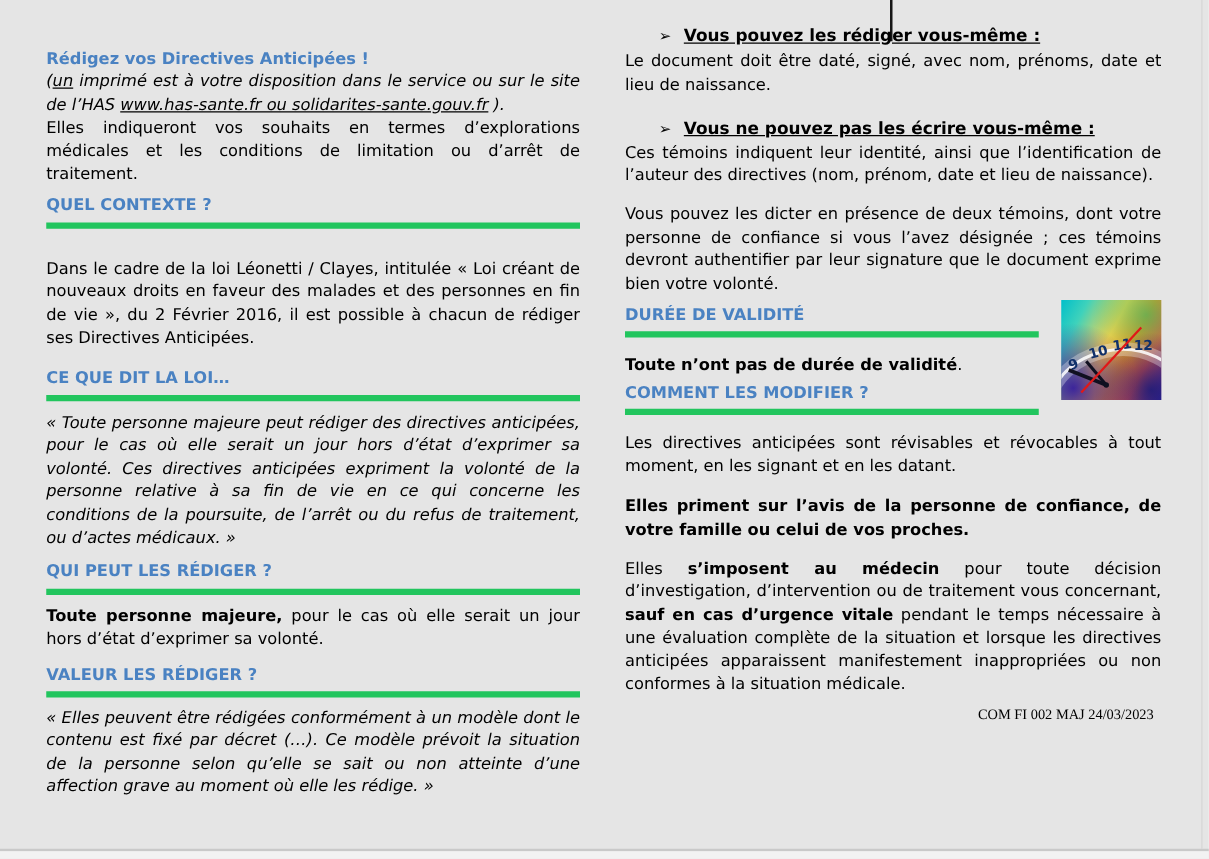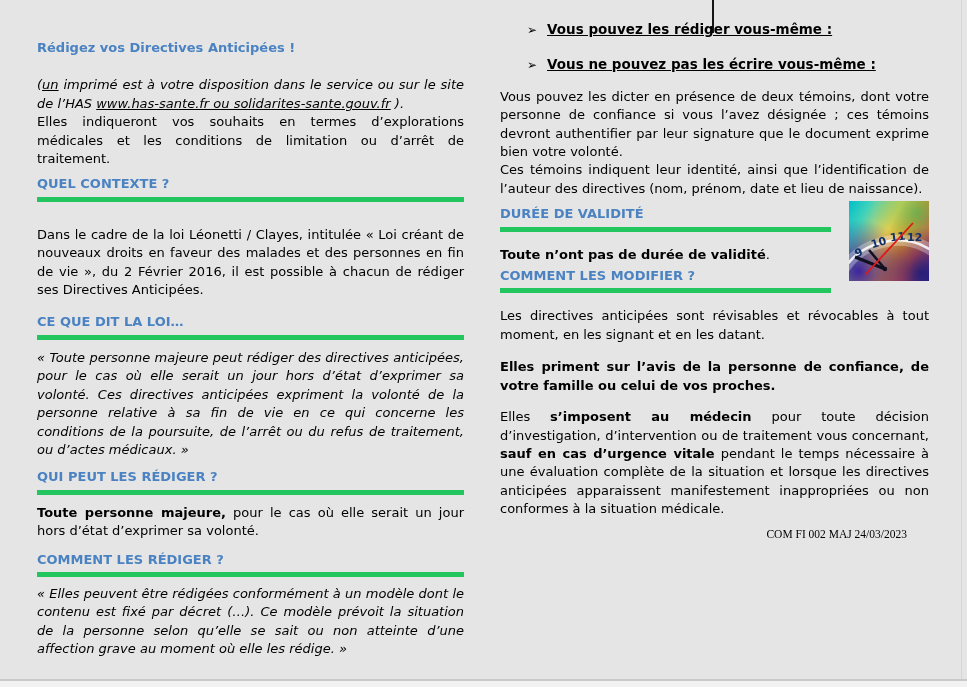--- a/index.html
+++ b/index.html
@@ -21,21 +21,21 @@
   .col-left  { left:37px;  width:427px; padding-top:39px; }
   .col-right { left:500px; width:429px; padding-top:20px; }
 
   .doc-title { font-weight:bold; color:var(--accent,#4a82c2); }
 
   .sec-heading {
     font-weight:bold; color:var(--accent,#4a82c2);
     padding-bottom:3px; border-bottom:5px solid #22c55e;
   }
   .para { text-align:justify; }
-  .italic { font-style:italic;margin-top:19px; }
+  .italic { font-style:italic; }
   .underline { text-decoration:underline; }
   .bold { font-weight:bold; }
 
   .mt2{margin-top:2px}.mt7{margin-top:7px}.mt8{margin-top:8px}.mt9{margin-top:9px}
   .mt10{margin-top:10px}.mt12{margin-top:24px}.mt13{margin-top:13px}.mt14{margin-top:14px}
   .mt15{margin-top:3px}.mt16{margin-top:16px}
 
   .bullet-line { padding-left:27px; }
   .bullet-glyph { display:inline-block; margin-right:10px; font-size:12px; }
   .bullet-label { font-weight:bold; text-decoration:underline; font-size:13.5px; }
@@ -47,21 +47,21 @@
     position:absolute; right:0; top:-4px; width:80px; height:80px; overflow:hidden;
     background:
       radial-gradient(circle at 12% 88%, rgba(52,28,158,.95), rgba(52,28,158,0) 52%),
       radial-gradient(circle at 90% 90%, rgba(20,24,120,.85), rgba(20,24,120,0) 45%),
       radial-gradient(circle at 85% 15%, rgba(0,190,120,.55), rgba(0,190,120,0) 45%),
       linear-gradient(118deg, #00bfca 0%, #3fd2bb 18%, #ffd24a 44%, #ff9418 62%, #ff5c34 78%, #4a2aa4 100%);
   }
   .clock-img svg { display:block; width:80px; height:80px; }
 
   .footer-ref {
-    text-align:right; margin-right:22px;
+    text-align:right; margin-right:6px;
     font-family:"Liberation Serif","DejaVu Serif",serif;
     font-size:11.5px; line-height:15px;
   }
 </style>
 </head>
 <body>
 
 <div class="page">
 
   <div class="top-divider"></div>
@@ -74,35 +74,36 @@
 
     <div class="sec-heading mt7">QUEL CONTEXTE ?</div>
     <p class="para mt12">Dans le cadre de la loi Léonetti / Clayes, intitulée « Loi créant de nouveaux droits en faveur des malades et des personnes en fin de vie », du 2 Février 2016, il est possible à chacun de rédiger ses Directives Anticipées.</p>
 
     <div class="sec-heading mt14">CE QUE DIT LA LOI…</div>
     <p class="para italic mt9">« Toute personne majeure peut rédiger des directives anticipées, pour le cas où elle serait un jour hors d’état d’exprimer sa volonté. Ces directives anticipées expriment la volonté de la personne relative à sa fin de vie en ce qui concerne les conditions de la poursuite, de l’arrêt ou du refus de traitement, ou d’actes médicaux. »</p>
 
     <div class="sec-heading mt9">QUI PEUT LES RÉDIGER ?</div>
     <p class="para mt9"><b>Toute personne majeure,</b><span> pour le cas où elle serait un jour hors d’état d’exprimer sa volonté.</span></p>
 
-    <div class="sec-heading mt10">COMMENT LES RÉDIGER ?</div>
+    <div class="sec-heading mt10">VALEUR LES RÉDIGER ?</div>
     <p class="para italic mt8">« Elles peuvent être rédigées conformément à un modèle dont le contenu est fixé par décret (…). Ce modèle prévoit la situation de la personne selon qu’elle se sait ou non atteinte d’une affection grave au moment où elle les rédige. »</p>
   </div>
 
   <div class="col col-right">
 
     <div class="bullet-line">
       <span class="bullet-glyph">➢</span><span class="bullet-label">Vous pouvez les rédiger vous-même :</span>
     </div>
+    <p class="para mt2">Le document doit être daté, signé, avec nom, prénoms, date et lieu de naissance.</p>
 
     <div class="bullet-line mt16">
       <span class="bullet-glyph">➢</span><span class="bullet-label">Vous ne pouvez pas les écrire vous-même :</span>
     </div>
+    <p class="para">Ces témoins indiquent leur identité, ainsi que l’identification de l’auteur des directives (nom, prénom, date et lieu de naissance).</p>
     <p class="para mt13">Vous pouvez les dicter en présence de deux témoins, dont votre personne de confiance si vous l’avez désignée ; ces témoins devront authentifier par leur signature que le document exprime bien votre volonté.</p>
-    <p class="para">Ces témoins indiquent leur identité, ainsi que l’identification de l’auteur des directives (nom, prénom, date et lieu de naissance).</p>
 
     <div class="duree-wrap">
       <div class="clock-img">
         <svg viewBox="0 0 80 80">
           <ellipse cx="45" cy="90" rx="58" ry="50" transform="rotate(-14 45 90)" fill="none" stroke="rgba(255,255,255,0.30)" stroke-width="11"></ellipse>
           <ellipse cx="45" cy="90" rx="58" ry="50" transform="rotate(-14 45 90)" fill="none" stroke="rgba(255,255,255,0.85)" stroke-width="2.5"></ellipse>
           <text x="6" y="56" font-size="11" font-weight="bold" fill="#10306a" transform="rotate(-24 8 52)">9</text>
           <text x="22" y="46" font-size="11" font-weight="bold" fill="#10306a" transform="rotate(-16 27 42)">10</text>
           <text x="41" y="40" font-size="11" font-weight="bold" fill="#10306a" transform="rotate(-8 45 36)">11</text>
           <text x="58" y="40" font-size="11" font-weight="bold" fill="#10306a">12</text>

